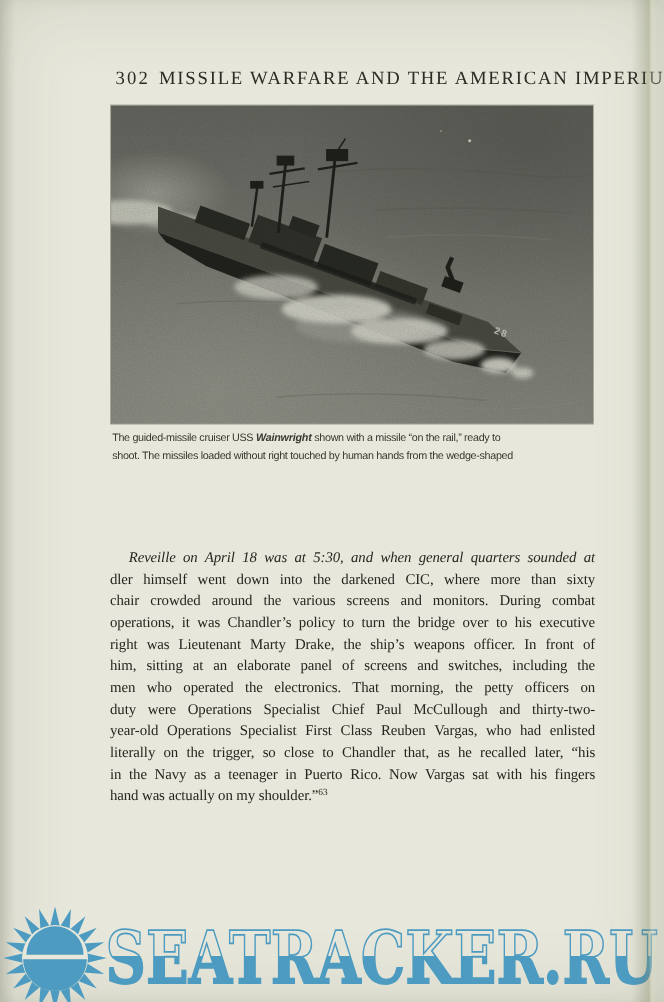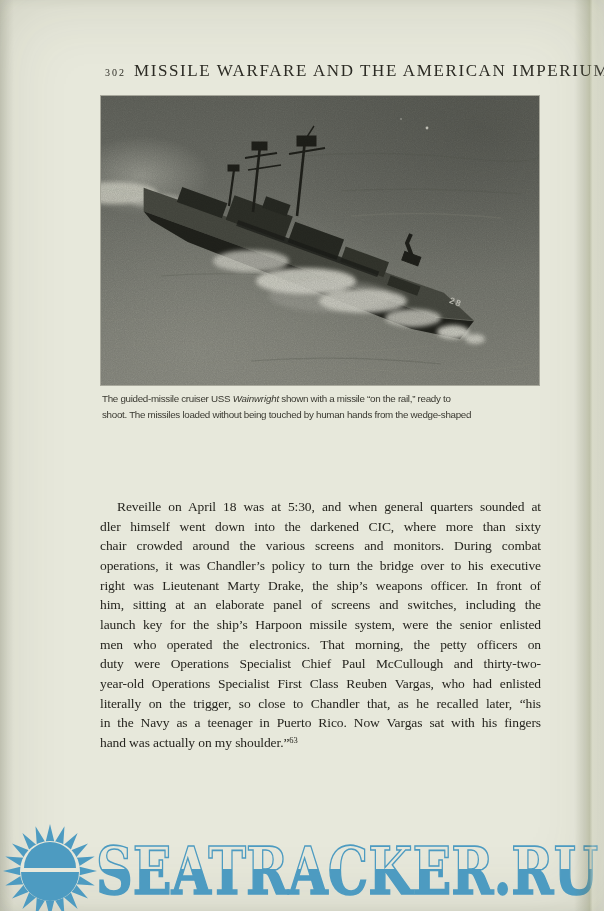--- a/index.html
+++ b/index.html
@@ -25,47 +25,47 @@
       rgba(130,135,95,.35) 52%,
       rgba(210,212,190,.45) 62%,
       rgba(190,192,168,.18) 78%,
       rgba(0,0,0,0) 100%);
   }
   .page-header{
     position:absolute;left:105px;top:61px;width:460px;white-space:nowrap;
     color:#2c2b24;
   }
   .page-number{
-    display:inline-block;font-size:10px;letter-spacing:2px;margin-right:8px;
+    display:inline-block;font-size:17px;letter-spacing:2px;margin-right:8px;
   }
   .running-title{
     display:inline-block;font-size:17px;letter-spacing:1.6px;
   }
   figure.ship-photo{
     position:absolute;left:101px;top:96px;width:438px;height:289px;margin:0;
     outline:1px solid rgba(90,92,80,.45);
     background:#7b7d74;
   }
   figure.ship-photo svg{display:block;}
   .photo-caption{
     position:absolute;left:102px;top:391px;width:452px;
     font-family:"Liberation Sans",sans-serif;
     font-size:9.8px;letter-spacing:-0.3px;line-height:15.8px;
     color:#393830;white-space:nowrap;
   }
-  .photo-caption i{letter-spacing:-0.2px;}
+  .photo-caption i{letter-spacing:-0.2px;font-weight:bold;}
   .body-paragraph{
     position:absolute;left:100px;top:497px;width:441px;
     font-size:13.5px;line-height:19.65px;letter-spacing:-0.1px;
     color:#26251f;
   }
   .body-line{
     text-align:justify;text-align-last:justify;
   }
-  .body-line.first{text-indent:17px;}
+  .body-line.first{text-indent:17px;font-style:italic;}
   .body-line.last{text-align:left;text-align-last:left;}
   .body-line sup{font-size:8.5px;line-height:0;vertical-align:4px;letter-spacing:0;}
   .watermark{
     position:absolute;left:0;top:823px;width:604px;height:88px;
   }
   .watermark svg{display:block;}
 </style>
 </head>
 <body>
 
@@ -182,31 +182,30 @@
     </g>
 
     <text x="349" y="207" transform="rotate(20 349 203)" font-family="Liberation Sans, sans-serif" font-size="9" font-weight="bold" letter-spacing="1.5" fill="#cfcfc5">28</text>
 
     <rect x="0" y="0" width="438" height="289" filter="url(#grain)" opacity="0.15"></rect>
   </svg>
 </figure>
 
 <div class="photo-caption">
   <div><span>The guided-missile cruiser USS </span><i>Wainwright</i><span> shown with a missile “on the rail,” ready to</span></div>
-  <div>shoot. The missiles loaded without being touched by human hands from the wedge-shaped</div>
+  <div>shoot. The missiles loaded without right touched by human hands from the wedge-shaped</div>
 </div>
 
 <div class="body-paragraph">
   <div class="body-line first">Reveille on April 18 was at 5:30, and when general quarters sounded at</div>
   <div class="body-line">dler himself went down into the darkened CIC, where more than sixty</div>
   <div class="body-line">chair crowded around the various screens and monitors. During combat</div>
   <div class="body-line">operations, it was Chandler’s policy to turn the bridge over to his executive</div>
   <div class="body-line">right was Lieutenant Marty Drake, the ship’s weapons officer. In front of</div>
   <div class="body-line">him, sitting at an elaborate panel of screens and switches, including the</div>
-  <div class="body-line">launch key for the ship’s Harpoon missile system, were the senior enlisted</div>
   <div class="body-line">men who operated the electronics. That morning, the petty officers on</div>
   <div class="body-line">duty were Operations Specialist Chief Paul McCullough and thirty-two-</div>
   <div class="body-line">year-old Operations Specialist First Class Reuben Vargas, who had enlisted</div>
   <div class="body-line">literally on the trigger, so close to Chandler that, as he recalled later, “his</div>
   <div class="body-line">in the Navy as a teenager in Puerto Rico. Now Vargas sat with his fingers</div>
   <div class="body-line last"><span>hand was actually on my shoulder.”</span><sup>63</sup></div>
 </div>
 
 <div class="watermark">
   <svg width="604" height="88" viewBox="0 0 604 88">

